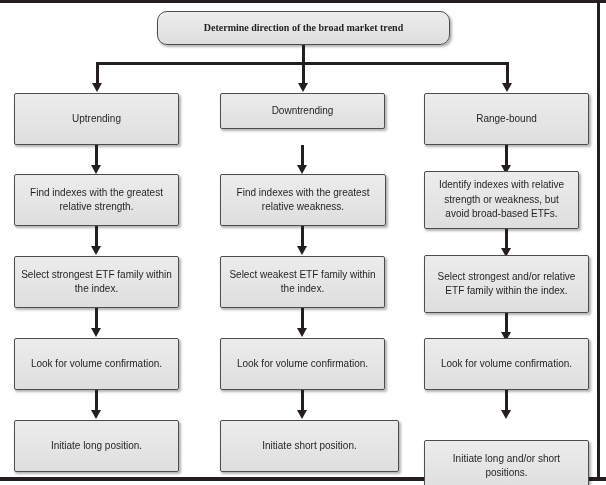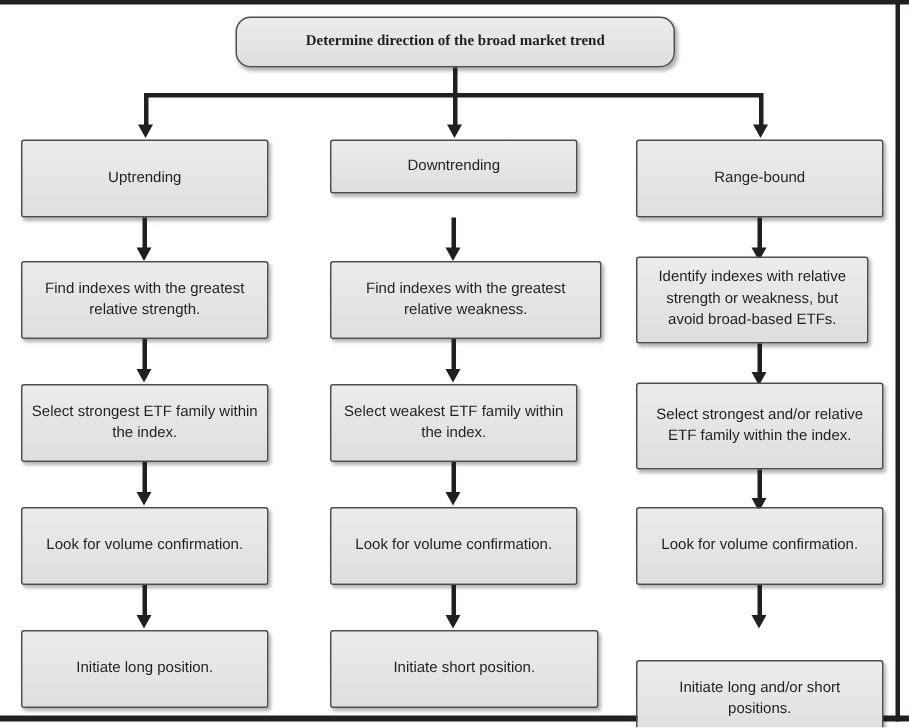--- a/index.html
+++ b/index.html
@@ -109,21 +109,21 @@
   <div class="node" style="left:14px; top:338px; width:165px; height:52px;">Look for volume confirmation.</div>
   <div class="vline" style="left:95px; top:390px; height:22px;"></div>
   <div class="arrowhead" style="left:91px; top:410px;"></div>
 
   <div class="node" style="left:14px; top:420px; width:165px; height:52px;">Initiate long position.</div>
 
   <div class="node" style="left:220px; top:93px; width:165px; height:36px;">Downtrending</div>
   <div class="vline" style="left:301px; top:145px; height:22px;"></div>
   <div class="arrowhead" style="left:297px; top:165px;"></div>
 
-  <div class="node" style="left:220px; top:174px; width:181px; height:52px;">Find indexes with the greatest relative weakness.</div>
+  <div class="node" style="left:220px; top:174px; width:166px; height:52px;">Find indexes with the greatest relative weakness.</div>
   <div class="vline" style="left:301px; top:226px; height:22px;"></div>
   <div class="arrowhead" style="left:297px; top:246px;"></div>
 
   <div class="node" style="left:220px; top:256px; width:165px; height:52px;">Select weakest ETF family within the index.</div>
   <div class="vline" style="left:301px; top:308px; height:22px;"></div>
   <div class="arrowhead" style="left:297px; top:328px;"></div>
 
   <div class="node" style="left:220px; top:338px; width:165px; height:52px;">Look for volume confirmation.</div>
   <div class="vline" style="left:301px; top:390px; height:22px;"></div>
   <div class="arrowhead" style="left:297px; top:410px;"></div>

